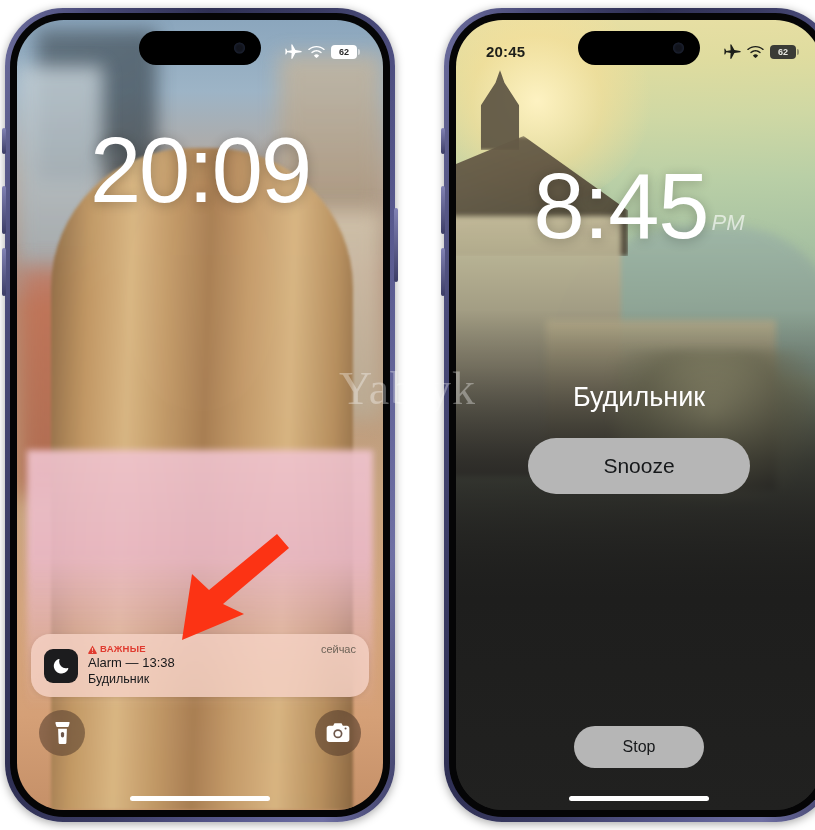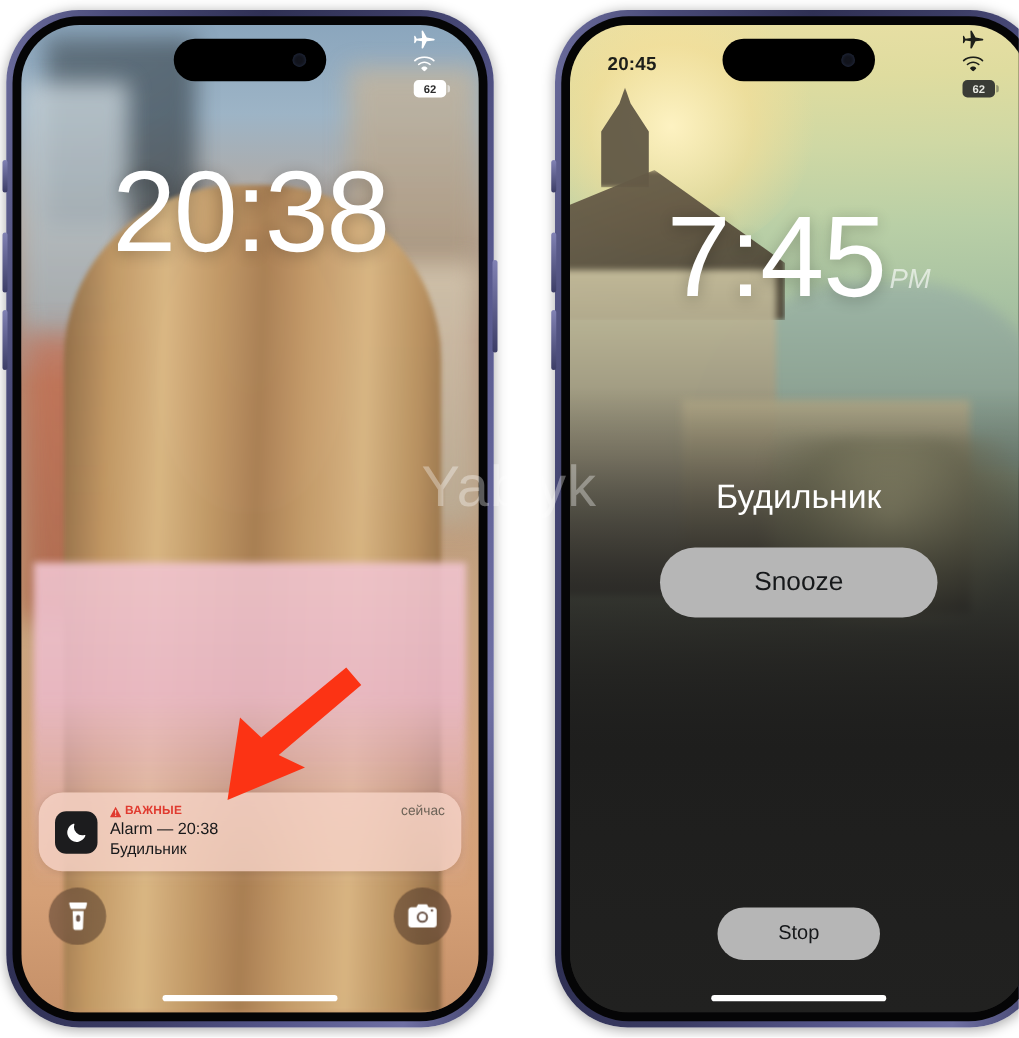--- a/index.html
+++ b/index.html
@@ -86,23 +86,22 @@
     z-index:35;
     pointer-events:none;
   }
   .sb-time {
     font-size:15px;
     font-weight:bold;
     letter-spacing:.2px;
   }
   .sb-right {
     display:flex;
-    align-items:flex-start;
+    align-items:flex-end;
     gap:6px;
-    flex-direction:column;
   }
   .batt {
     position:relative;
     width:26px; height:14px;
     border-radius:4px;
     display:flex;
     align-items:center;
     justify-content:center;
     font-size:9px;
     font-weight:bold;
@@ -415,20 +414,21 @@
     position:absolute;
     left:0; right:0; top:362px;
     text-align:center;
     font-size:46px;
     font-weight:500;
     color:rgba(255,255,255,.34);
     letter-spacing:1px;
     z-index:55;
     pointer-events:none;
     user-select:none;
+    font-family:Liberation Serif, serif;
   }
 </style>
 </head>
 <body>
 
 <div id="stage">
 
   <div class="phone" id="phone-left">
     <div class="btn-side bl-silent"></div>
     <div class="btn-side bl-volup"></div>
@@ -459,36 +459,36 @@
             </svg>
             <svg width="17" height="13" viewBox="0 0 17 13">
               <path d="M8.5 11.9c.3 0 .5-.1.7-.3l1.6-1.7c.2-.2.2-.5 0-.7-.6-.6-1.4-1-2.3-1s-1.7.4-2.3 1c-.2.2-.2.5 0 .7l1.6 1.7c.2.2.4.3.7.3zM3.9 7.2c.2 0 .4-.1.5-.2 1.1-1 2.6-1.6 4.1-1.6s3 .6 4.1 1.6c.1.1.3.2.5.2.3 0 .6-.3.6-.6 0-.2-.1-.4-.2-.5-1.4-1.3-3.2-2-5-2s-3.6.7-5 2c-.1.1-.2.3-.2.5 0 .3.3.6.6.6zM.9 4.1c.2 0 .4-.1.5-.2C3.3 2.2 5.8 1.3 8.5 1.3s5.2.9 7.1 2.6c.1.1.3.2.5.2.3 0 .6-.3.6-.6 0-.2-.1-.4-.2-.5C14.3.9 11.5 0 8.5 0S2.7.9.4 3c-.1.1-.2.3-.2.5 0 .3.3.6.7.6z"></path>
             </svg>
             <div class="batt">
               <span>62</span>
             </div>
           </div>
         </div>
 
-        <div class="lock-time" id="left-time">20:38</div>
+        <div class="lock-time" id="left-time">20:09</div>
 
         <div class="notif">
           <div class="notif-icon">
             <svg width="19" height="19" viewBox="0 0 20 20">
               <path d="M16.5 12.6A7 7 0 0 1 7.9 3.8a.6.6 0 0 0-.8-.7 7.9 7.9 0 1 0 10.1 10.2.6.6 0 0 0-.7-.7z" fill="#ffffff"></path>
             </svg>
           </div>
           <div class="notif-body">
             <div class="notif-cat">
               <svg width="9" height="9" viewBox="0 0 12 12">
                 <path d="M6 .6 .3 10.8c-.3.5.1 1.2.7 1.2h10c.6 0 1-.7.7-1.2L6 .6zm0 3.1c.4 0 .7.3.7.7l-.2 3.2c0 .3-.2.5-.5.5s-.5-.2-.5-.5l-.2-3.2c0-.4.3-.7.7-.7zm0 5.2c.4 0 .8.3.8.8s-.4.8-.8.8-.8-.3-.8-.8.4-.8.8-.8z" fill="#e03a2f"></path>
               </svg>
               <span>ВАЖНЫЕ</span>
             </div>
-            <div class="notif-title">Alarm — 20:38</div>
+            <div class="notif-title">Alarm — 13:38</div>
             <div class="notif-sub">Будильник</div>
           </div>
           <div class="notif-time">сейчас</div>
         </div>
 
         <div class="qa qa-left">
           <svg width="19" height="24" viewBox="0 0 18 24">
             <path d="M2.6 1h12.8c.5 0 .8.4.7.9l-.9 3.4c-.1.5-.5.8-1 .8H3.8c-.5 0-.9-.3-1-.8L1.9 1.9C1.8 1.4 2.1 1 2.6 1zM4.6 7.8h8.8l-.5 13.6c0 .9-.8 1.6-1.7 1.6H6.8c-.9 0-1.7-.7-1.7-1.6L4.6 7.8z" fill="#fff"></path>
             <rect x="7.4" y="11" width="3.2" height="5.4" rx="1.6" fill="#6d574b"></rect>
           </svg>
@@ -538,21 +538,21 @@
             <svg width="17" height="13" viewBox="0 0 17 13">
               <path d="M8.5 11.9c.3 0 .5-.1.7-.3l1.6-1.7c.2-.2.2-.5 0-.7-.6-.6-1.4-1-2.3-1s-1.7.4-2.3 1c-.2.2-.2.5 0 .7l1.6 1.7c.2.2.4.3.7.3zM3.9 7.2c.2 0 .4-.1.5-.2 1.1-1 2.6-1.6 4.1-1.6s3 .6 4.1 1.6c.1.1.3.2.5.2.3 0 .6-.3.6-.6 0-.2-.1-.4-.2-.5-1.4-1.3-3.2-2-5-2s-3.6.7-5 2c-.1.1-.2.3-.2.5 0 .3.3.6.6.6zM.9 4.1c.2 0 .4-.1.5-.2C3.3 2.2 5.8 1.3 8.5 1.3s5.2.9 7.1 2.6c.1.1.3.2.5.2.3 0 .6-.3.6-.6 0-.2-.1-.4-.2-.5C14.3.9 11.5 0 8.5 0S2.7.9.4 3c-.1.1-.2.3-.2.5 0 .3.3.6.7.6z"></path>
             </svg>
             <div class="batt">
               <span>62</span>
             </div>
           </div>
         </div>
 
         <div id="right-time-wrap">
-          <div class="lock-time" id="right-time">7:45</div>
+          <div class="lock-time" id="right-time">8:45</div>
           <div id="right-ampm">PM</div>
         </div>
 
         <div class="alarm-title">Будильник</div>
         <button class="pill-btn" id="snooze-button">Snooze</button>
         <button class="pill-btn" id="stop-button">Stop</button>
 
         <div class="home-ind"></div>
       </div>
     </div>

